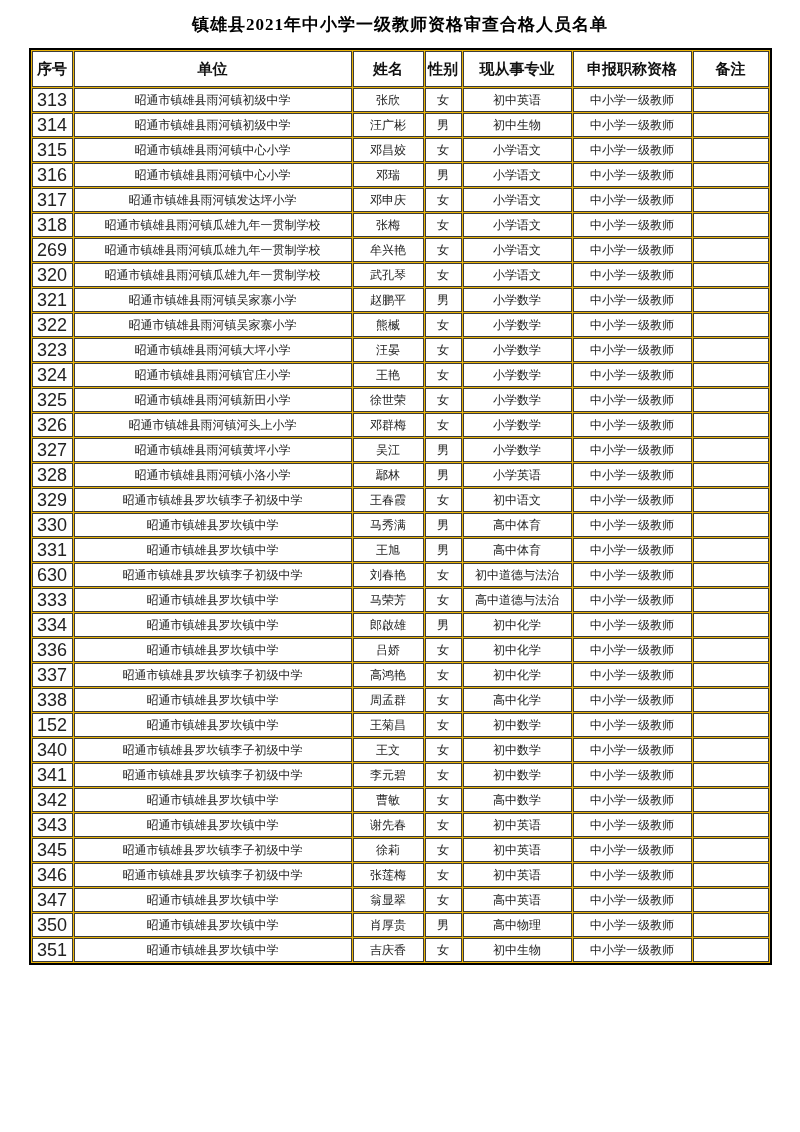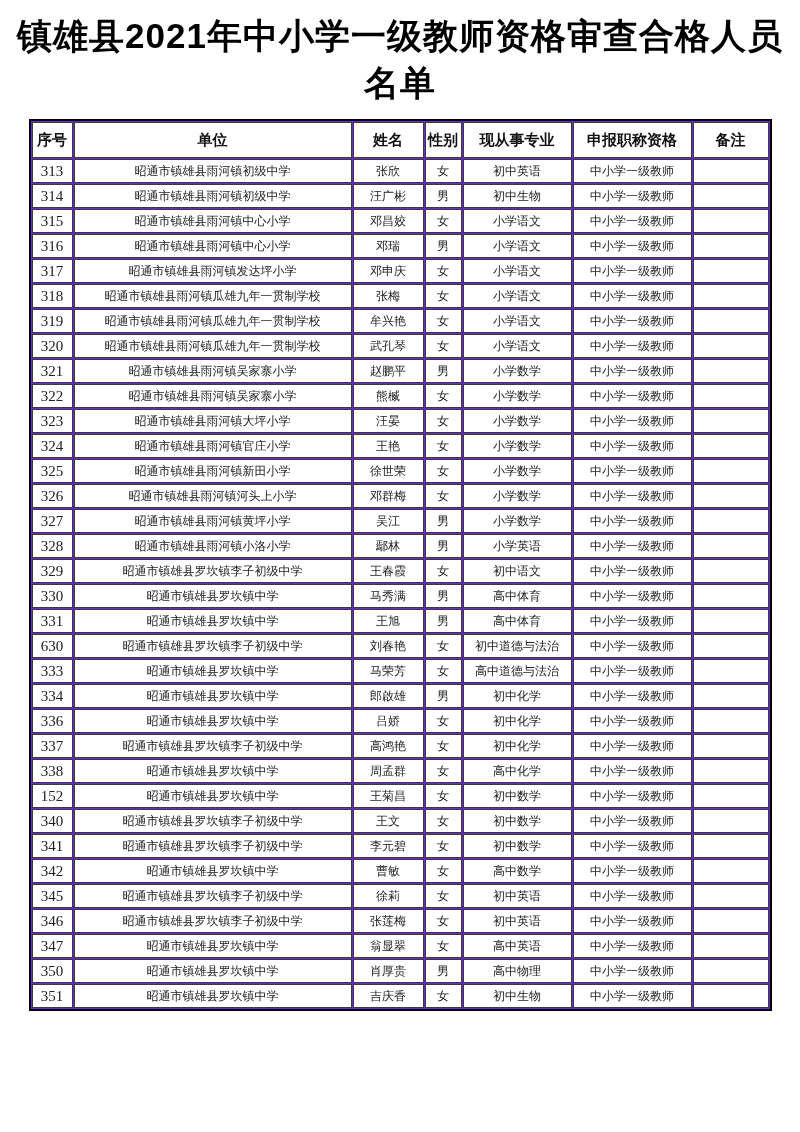--- a/index.html
+++ b/index.html
@@ -11,35 +11,35 @@
   }
   .page {
     width: 800px;
     height: 1132px;
     background: #fff;
     padding-top: 13px;
     overflow: hidden;
   }
   .doc-title {
     text-align: center;
-    font-size: 35px;
+    font-size: 17px;
     font-weight: bold;
     color: #000;
     letter-spacing: 1px;
     margin-bottom: 12px;
-    font-family: Liberation Sans, sans-serif;
+    font-family: Liberation Serif, serif;
   }
   table.roster {
     table-layout: fixed;
     width: 740px;
     margin: 0 auto;
     border-collapse: separate;
     border-spacing: 1px;
     border: 2px solid #000;
-    background: #6d28d9;
+    background: #eab308;
   }
   col.c-seq    { width: 41px; }
   col.c-unit   { width: 278px; }
   col.c-name   { width: 71px; }
   col.c-gender { width: 37px; }
   col.c-major  { width: 109px; }
   col.c-title  { width: 119px; }
   col.c-remark { width: 76px; }
   th, td {
     border: 1px solid #3b3b3b;
@@ -54,22 +54,22 @@
     font-size: 15px;
     font-weight: bold;
     color: #111;
   }
   td {
     height: 24px;
     font-size: 12px;
     color: #222;
   }
   td.seq-cell {
-    font-size: 15px;
-    font-family: Liberation Serif, serif;
+    font-size: 18px;
+    font-family: Liberation Sans, sans-serif;
   }
 </style>
 </head>
 <body>
 
 <div class="page">
   <div class="doc-title">镇雄县2021年中小学一级教师资格审查合格人员名单</div>
 
   <table class="roster">
     <colgroup>
@@ -141,21 +141,21 @@
         <tr>
           <td class="seq-cell">318</td>
           <td class="unit-cell">昭通市镇雄县雨河镇瓜雄九年一贯制学校</td>
           <td class="name-cell">张梅</td>
           <td class="gender-cell">女</td>
           <td class="major-cell">小学语文</td>
           <td class="title-cell">中小学一级教师</td>
           <td class="remark-cell"></td>
         </tr>
         <tr>
-          <td class="seq-cell">319</td>
+          <td class="seq-cell">269</td>
           <td class="unit-cell">昭通市镇雄县雨河镇瓜雄九年一贯制学校</td>
           <td class="name-cell">牟兴艳</td>
           <td class="gender-cell">女</td>
           <td class="major-cell">小学语文</td>
           <td class="title-cell">中小学一级教师</td>
           <td class="remark-cell"></td>
         </tr>
         <tr>
           <td class="seq-cell">320</td>
           <td class="unit-cell">昭通市镇雄县雨河镇瓜雄九年一贯制学校</td>
@@ -344,20 +344,29 @@
           <td class="major-cell">初中数学</td>
           <td class="title-cell">中小学一级教师</td>
           <td class="remark-cell"></td>
         </tr>
         <tr>
           <td class="seq-cell">342</td>
           <td class="unit-cell">昭通市镇雄县罗坎镇中学</td>
           <td class="name-cell">曹敏</td>
           <td class="gender-cell">女</td>
           <td class="major-cell">高中数学</td>
+          <td class="title-cell">中小学一级教师</td>
+          <td class="remark-cell"></td>
+        </tr>
+        <tr>
+          <td class="seq-cell">343</td>
+          <td class="unit-cell">昭通市镇雄县罗坎镇中学</td>
+          <td class="name-cell">谢先春</td>
+          <td class="gender-cell">女</td>
+          <td class="major-cell">初中英语</td>
           <td class="title-cell">中小学一级教师</td>
           <td class="remark-cell"></td>
         </tr>
         <tr>
           <td class="seq-cell">345</td>
           <td class="unit-cell">昭通市镇雄县罗坎镇李子初级中学</td>
           <td class="name-cell">徐莉</td>
           <td class="gender-cell">女</td>
           <td class="major-cell">初中英语</td>
           <td class="title-cell">中小学一级教师</td>

